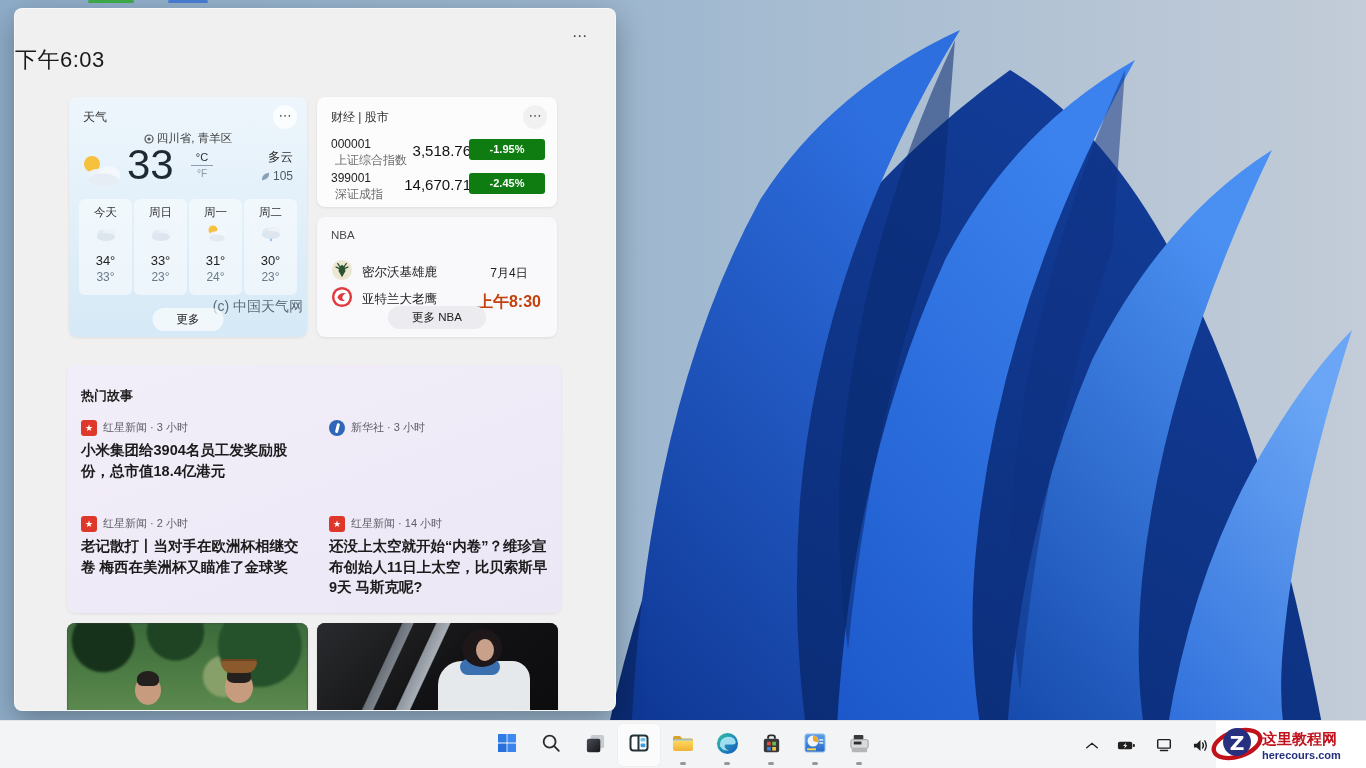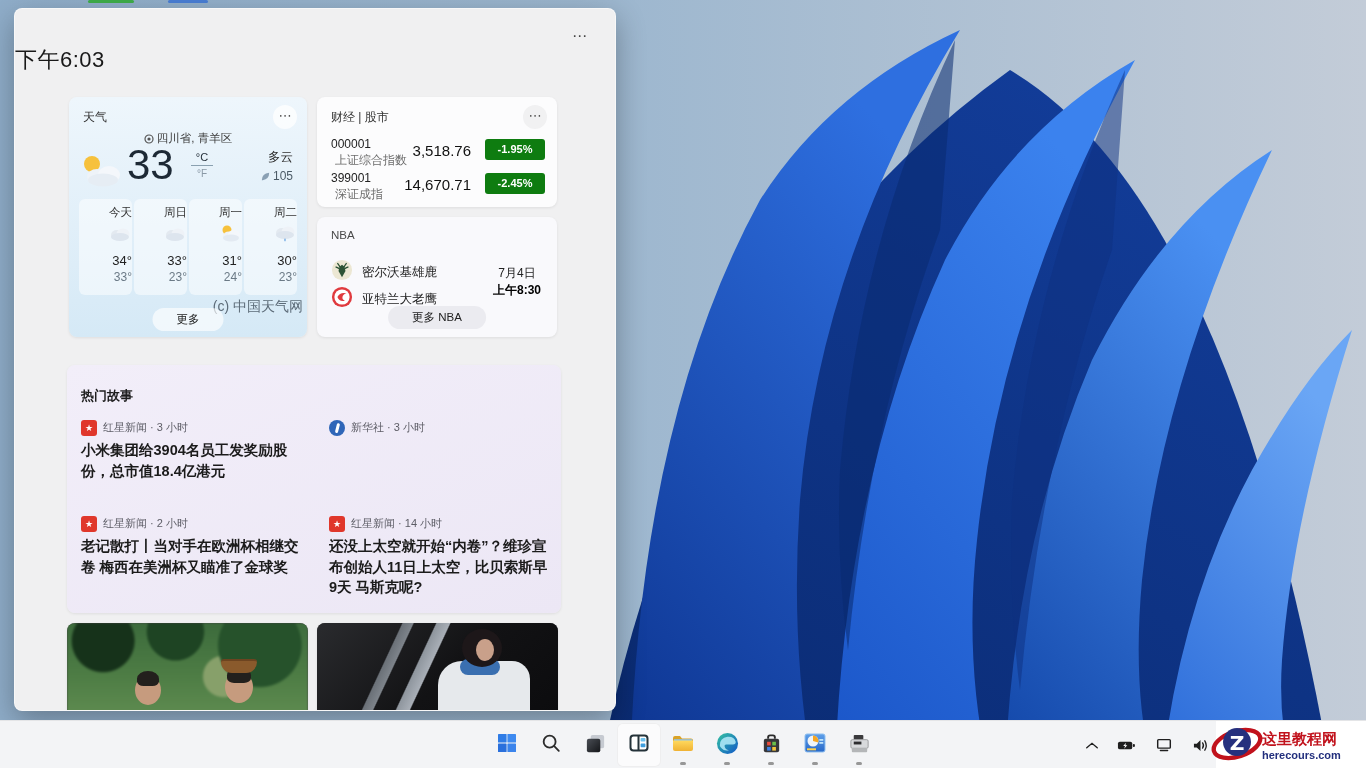--- a/index.html
+++ b/index.html
@@ -35,49 +35,49 @@
   .weather-location svg { vertical-align:-2px; margin-right:3px; }
   .weather-now-icon { position:absolute; left:10px; top:56px; }
   .weather-temp { position:absolute; left:58px; top:44px; font-size:42px; font-weight:300; color:#1d2935; }
   .weather-units { position:absolute; left:122px; top:54px; text-align:center; width:22px; }
   .unit-c { font-size:11px; color:#27323c; border-bottom:1px solid #8aa0b0; padding-bottom:2px; display:block; }
   .unit-f { font-size:10px; color:#8a99a6; display:block; padding-top:2px; }
   .weather-cond { position:absolute; right:14px; top:52px; font-size:12.5px; color:#2e2e2e; text-align:right; }
   .weather-aqi { position:absolute; right:14px; top:72px; font-size:12px; color:#4b5a66; text-align:center; }
   .weather-aqi svg { vertical-align:-2px; margin-right:2px; }
   .forecast { position:absolute; left:10px; top:102px; width:218px; height:96px; display:flex; gap:2px; }
-  .forecast-col { flex:1; background:rgba(255,255,255,.5); border-radius:6px; text-align:right; padding-top:6px; }
+  .forecast-col { flex:1; background:rgba(255,255,255,.5); border-radius:6px; text-align:center; padding-top:6px; }
   .fc-day { font-size:11.5px; color:#333; }
   .fc-icon { height:26px; margin-top:4px; }
   .fc-hi { font-size:13px; color:#222; margin-top:3px; }
   .fc-lo { font-size:12px; color:#6b7a86; margin-top:2px; }
   .weather-copy { position:absolute; right:4px; top:201px; font-size:14px; color:#5c6b78; }
   .pill { position:absolute; left:50%; transform:translateX(-50%); border-radius:12px;
     font-size:11.5px; color:#222; padding:4px 24px; white-space:nowrap; }
   .weather-more { bottom:6px; background:rgba(255,255,255,.65); }
 
   
   .finance-card { left:302px; top:88px; width:240px; height:110px; }
   .fin-row { position:absolute; left:14px; right:12px; height:32px; }
   .fin-row1 { top:40px; } .fin-row2 { top:74px; }
   .fin-code { position:absolute; left:0; top:0; font-size:12px; color:#222; }
   .fin-name { position:absolute; left:4px; top:15px; font-size:12px; color:#6c6c6c; }
   .fin-value { position:absolute; right:74px; top:5px; font-size:15px; color:#111; }
-  .fin-badge { position:absolute; right:0; top:2px; width:60px; height:21px; border-radius:3px;
+  .fin-badge { position:absolute; right:0; top:2px; width:76px; height:21px; border-radius:3px;
     background:#0e7c10; color:#fff; font-size:11px; font-weight:bold; text-align:center; line-height:21px; }
 
   
   .nba-card { left:302px; top:208px; width:240px; height:120px; background:#f9f9fc; }
   .nba-title { font-size:11.5px; color:#4a4a4a;text-align:right; }
   .nba-team { position:absolute; left:14px; height:22px; display:flex; align-items:center; gap:9px; }
   .nba-team1 { top:44px; } .nba-team2 { top:71px; }
   .nba-team-name { font-size:12.5px; color:#222; }
   .nba-when { position:absolute; right:16px; top:48px; text-align:center; }
   .nba-date { font-size:12px; color:#222; }
-  .nba-time { font-size:12px; color:#000000; font-weight:bold; margin-top:0; }
+  .nba-time { font-size:16px; color:#c2410c; font-weight:bold; margin-top:10px; }
   .nba-more { bottom:8px; background:#ebebf0; }
 
   
   .stories-card { left:52px; top:356px; width:494px; height:248px;
     background:linear-gradient(160deg,#f2eef9 0%,#ece7f5 100%); }
   .stories-title { position:absolute; left:14px; top:22px; font-size:13px; font-weight:bold; color:#1d1d1d; }
   .story { position:absolute; width:230px; }
   .story-1 { left:14px; top:54px; } .story-2 { left:262px; top:54px; width:220px; }
   .story-3 { left:14px; top:150px; } .story-4 { left:262px; top:150px; width:224px; }
   .story-meta { display:flex; align-items:center; gap:6px; font-size:11px; color:#5d5d66; height:17px; }

